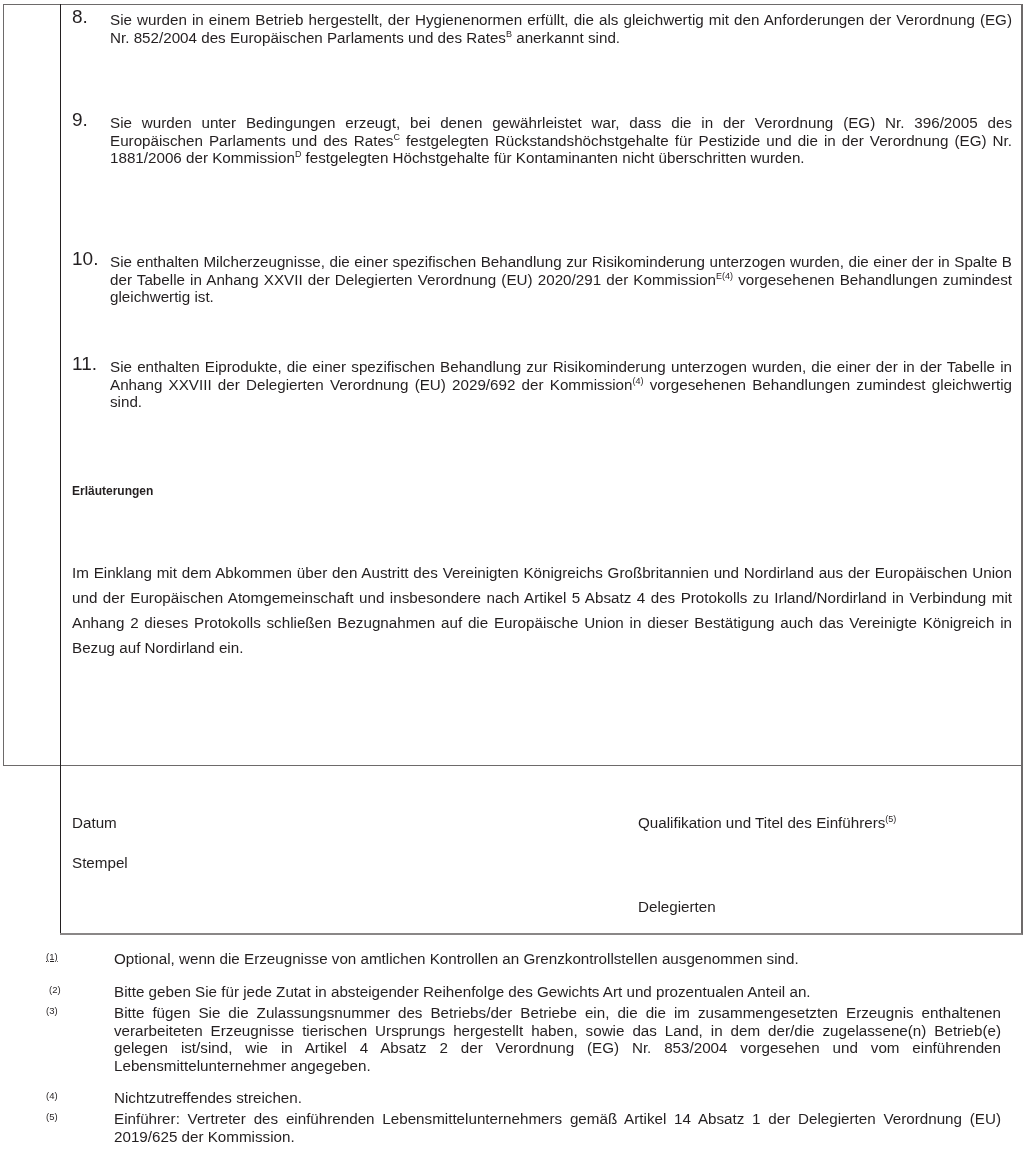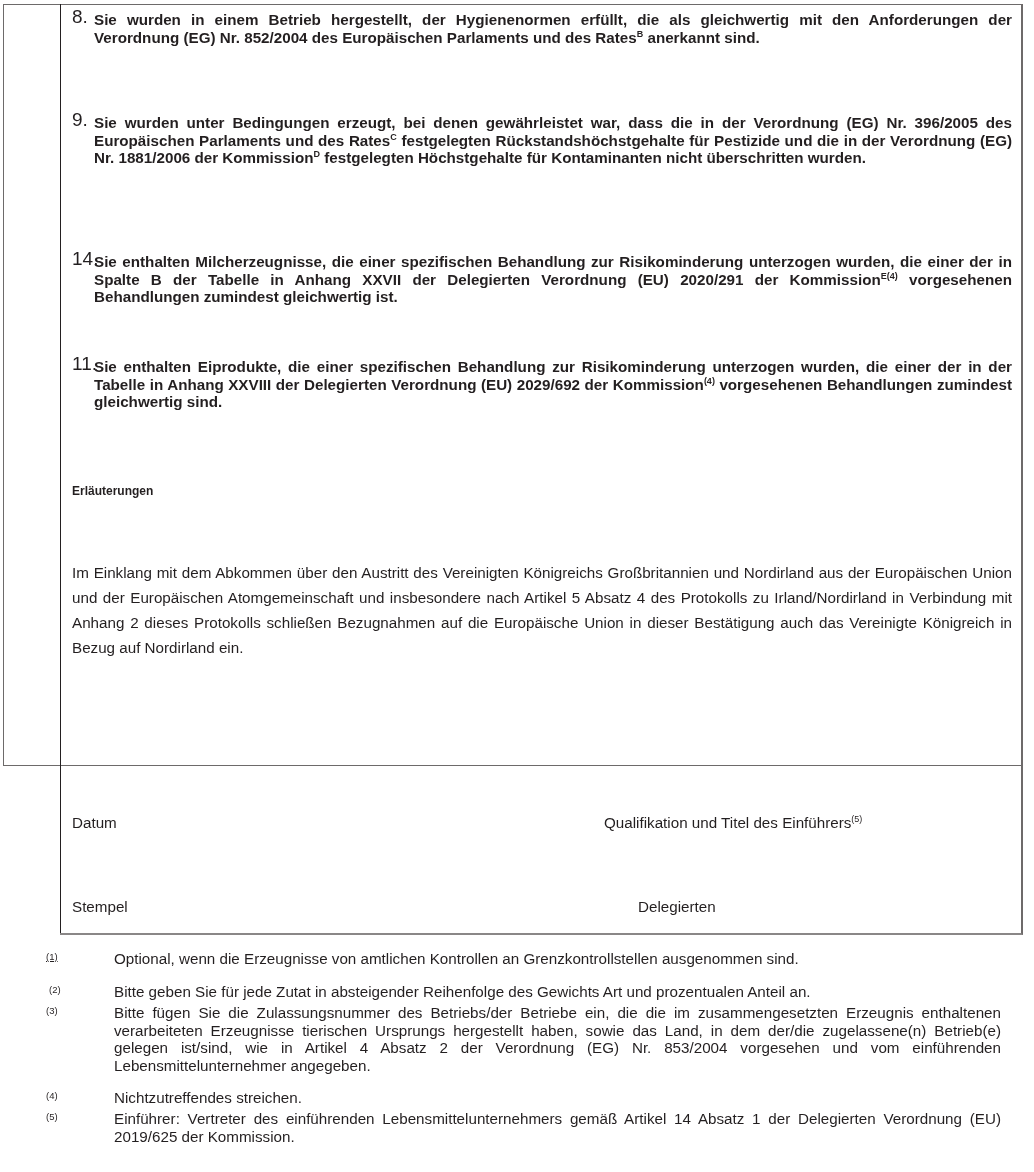--- a/index.html
+++ b/index.html
@@ -20,21 +20,21 @@
   .sigbox {
     position: absolute; left: 60px; top: 766px; width: 963px; height: 169px;
     border-right: 2px solid #6d6a6a; border-bottom: 2px solid #8a8787;
     box-sizing: border-box;
   }
   .item { position: absolute; left: 72px; width: 940px; }
   .item .num {
     position: absolute; left: 0; top: -4px; font-size: 19px; line-height: 20px;
   }
   .item .txt {
-    margin-left: 22px; text-align: justify; line-height: 17.5px; font-weight: bold;
+    margin-left: 38px; text-align: justify; line-height: 17.5px;
   }
   sup { font-size: 9px; line-height: 0; vertical-align: 6px; }
   .heading { position: absolute; left: 72px; top: 484px; font-weight: bold; font-size: 12px; }
   .note-para { position: absolute; left: 72px; top: 560px; width: 940px; text-align: justify; line-height: 25px; }
   .sig-label { position: absolute; font-size: 15.2px; margin-top: 32px; }
   .fn { position: absolute; left: 0; width: 1034px; }
   .fn .mark { position: absolute; left: 46px; font-size: 9.5px; top: 1px; }
   .fn .mark.u { text-decoration: underline; }
   .fn .ftxt { position: absolute; left: 114px; width: 887px; text-align: justify; line-height: 17.5px; }
 </style>
@@ -49,35 +49,35 @@
   <span class="num">8.</span>
   <div class="txt"><span>Sie wurden in einem Betrieb hergestellt, der Hygienenormen erfüllt, die als gleichwertig mit den Anforderungen der Verordnung (EG) Nr. 852/2004 des Europäischen Parlaments und des Rates</span><sup>B</sup><span> anerkannt sind.</span></div>
 </div>
 
 <div class="item" style="top:114px;">
   <span class="num">9.</span>
   <div class="txt"><span>Sie wurden unter Bedingungen erzeugt, bei denen gewährleistet war, dass die in der Verordnung (EG) Nr. 396/2005 des Europäischen Parlaments und des Rates</span><sup>C</sup><span> festgelegten Rückstandshöchstgehalte für Pestizide und die in der Verordnung (EG) Nr. 1881/2006 der Kommission</span><sup>D</sup><span> festgelegten Höchstgehalte für Kontaminanten nicht überschritten wurden.</span></div>
 </div>
 
 <div class="item" style="top:253px;">
-  <span class="num">14.</span>
+  <span class="num">10.</span>
   <div class="txt"><span>Sie enthalten Milcherzeugnisse, die einer spezifischen Behandlung zur Risikominderung unterzogen wurden, die einer der in Spalte B der Tabelle in Anhang XXVII der Delegierten Verordnung (EU) 2020/291 der Kommission</span><sup>E(4)</sup><span> vorgesehenen Behandlungen zumindest gleichwertig ist.</span></div>
 </div>
 
 <div class="item" style="top:358px;">
   <span class="num">11.</span>
   <div class="txt"><span>Sie enthalten Eiprodukte, die einer spezifischen Behandlung zur Risikominderung unterzogen wurden, die einer der in der Tabelle in Anhang XXVIII der Delegierten Verordnung (EU) 2029/692 der Kommission</span><sup>(4)</sup><span> vorgesehenen Behandlungen zumindest gleichwertig sind.</span></div>
 </div>
 
 <div class="heading">Erläuterungen</div>
 <div class="note-para">Im Einklang mit dem Abkommen über den Austritt des Vereinigten Königreichs Großbritannien und Nordirland aus der Europäischen Union und der Europäischen Atomgemeinschaft und insbesondere nach Artikel 5 Absatz 4 des Protokolls zu Irland/Nordirland in Verbindung mit Anhang 2 dieses Protokolls schließen Bezugnahmen auf die Europäische Union in dieser Bestätigung auch das Vereinigte Königreich in Bezug auf Nordirland ein.</div>
 
 <div class="sig-label" style="left:72px; top:782px;">Datum</div>
-<div class="sig-label" style="left:604px; top:782px;"><span>Qualifikation und Titel des Einführers</span><sup>(5)</sup></div>
-<div class="sig-label" style="left:72px; top:866px;">Stempel</div>
+<div class="sig-label" style="left:638px; top:782px;"><span>Qualifikation und Titel des Einführers</span><sup>(5)</sup></div>
+<div class="sig-label" style="left:72px; top:822px;">Stempel</div>
 <div class="sig-label" style="left:638px; top:866px;">Delegierten</div>
 
 <div class="fn" style="top:950px;">
   <span class="mark u">(1)</span>
   <span class="ftxt">Optional, wenn die Erzeugnisse von amtlichen Kontrollen an Grenzkontrollstellen ausgenommen sind.</span>
 </div>
 <div class="fn" style="top:983px;">
   <span class="mark" style="left:49px;">(2)</span>
   <span class="ftxt">Bitte geben Sie für jede Zutat in absteigender Reihenfolge des Gewichts Art und prozentualen Anteil an.</span>
 </div>

